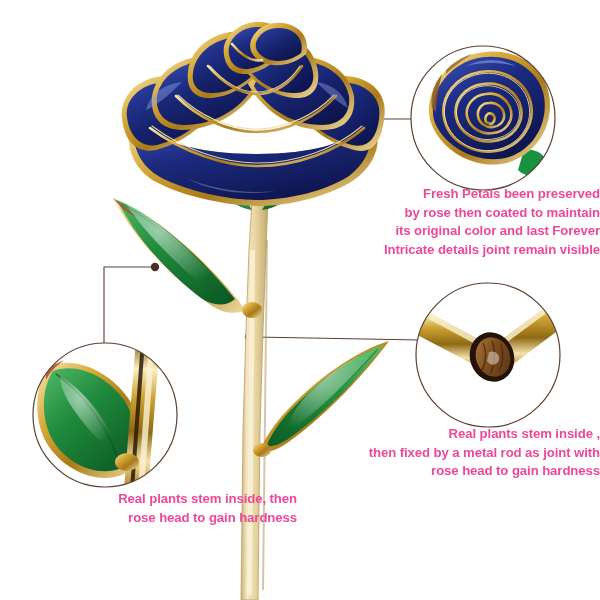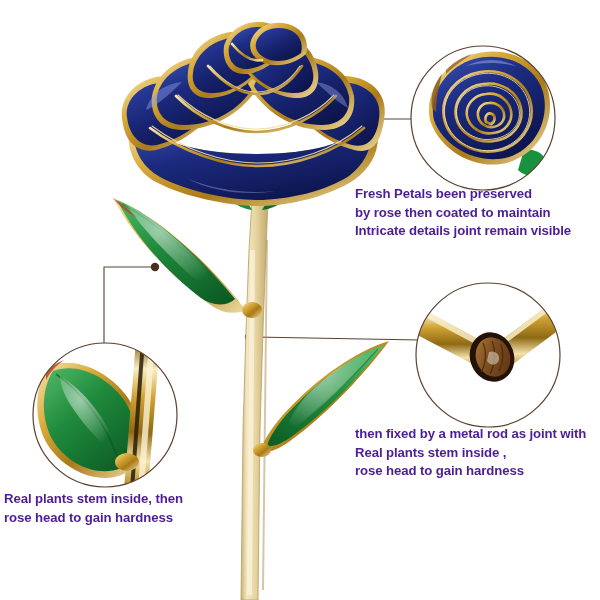--- a/index.html
+++ b/index.html
@@ -16,34 +16,34 @@
     font-family: "Liberation Sans", sans-serif;
   }
   #art {
     position: absolute;
     left: 0; top: 0;
     width: 600px;
     height: 600px;
   }
   .callout-text {
     position: absolute;
-    text-align: left;
-    color: #4c1d95;
+    text-align: right;
+    color: #ec4899;
     font-family: "Liberation Sans", sans-serif;
     font-weight: 700;
     font-size: 13.2px;
     line-height: 1.42;
     letter-spacing: -0.1px;
     white-space: nowrap;
   }
   .callout-text .ln { display: block; }
 
   #text-petals { left: 355px; top: 185px; width: 245px; }
   #text-rod    { left: 355px; top: 425px; width: 245px; }
-  #text-leaf   { left: 4px;   top: 490px; width: 285px; }
+  #text-leaf   { left: 12px;   top: 490px; width: 285px; }
 </style>
 </head>
 <body>
 
 <div id="page">
 
   <svg id="art" viewBox="0 0 600 600">
     <defs>
 
       <linearGradient id="gBlue" x1="0" y1="0" x2="0.6" y2="1">
@@ -303,26 +303,27 @@
 
         <ellipse cx="127" cy="462" rx="12" ry="9" fill="url(#gGold)"></ellipse>
       </g>
       <circle cx="105" cy="415" r="72" fill="none" stroke="#5a4030" stroke-width="1.2"></circle>
     </g>
   </svg>
 
   <div class="callout-text" id="text-petals">
     <span class="ln">Fresh Petals been preserved</span>
     <span class="ln">by rose then coated to maintain</span>
+    <span class="ln">its original color and last Forever</span>
     <span class="ln">Intricate details joint remain visible</span>
   </div>
 
   <div class="callout-text" id="text-rod">
+    <span class="ln">Real plants stem inside ,</span>
     <span class="ln">then fixed by a metal rod as joint with</span>
-    <span class="ln">Real plants stem inside ,</span>
     <span class="ln">rose head to gain hardness</span>
   </div>
 
   <div class="callout-text" id="text-leaf">
     <span class="ln">Real plants stem inside, then</span>
     <span class="ln">rose head to gain hardness</span>
   </div>
 
 </div>
 

